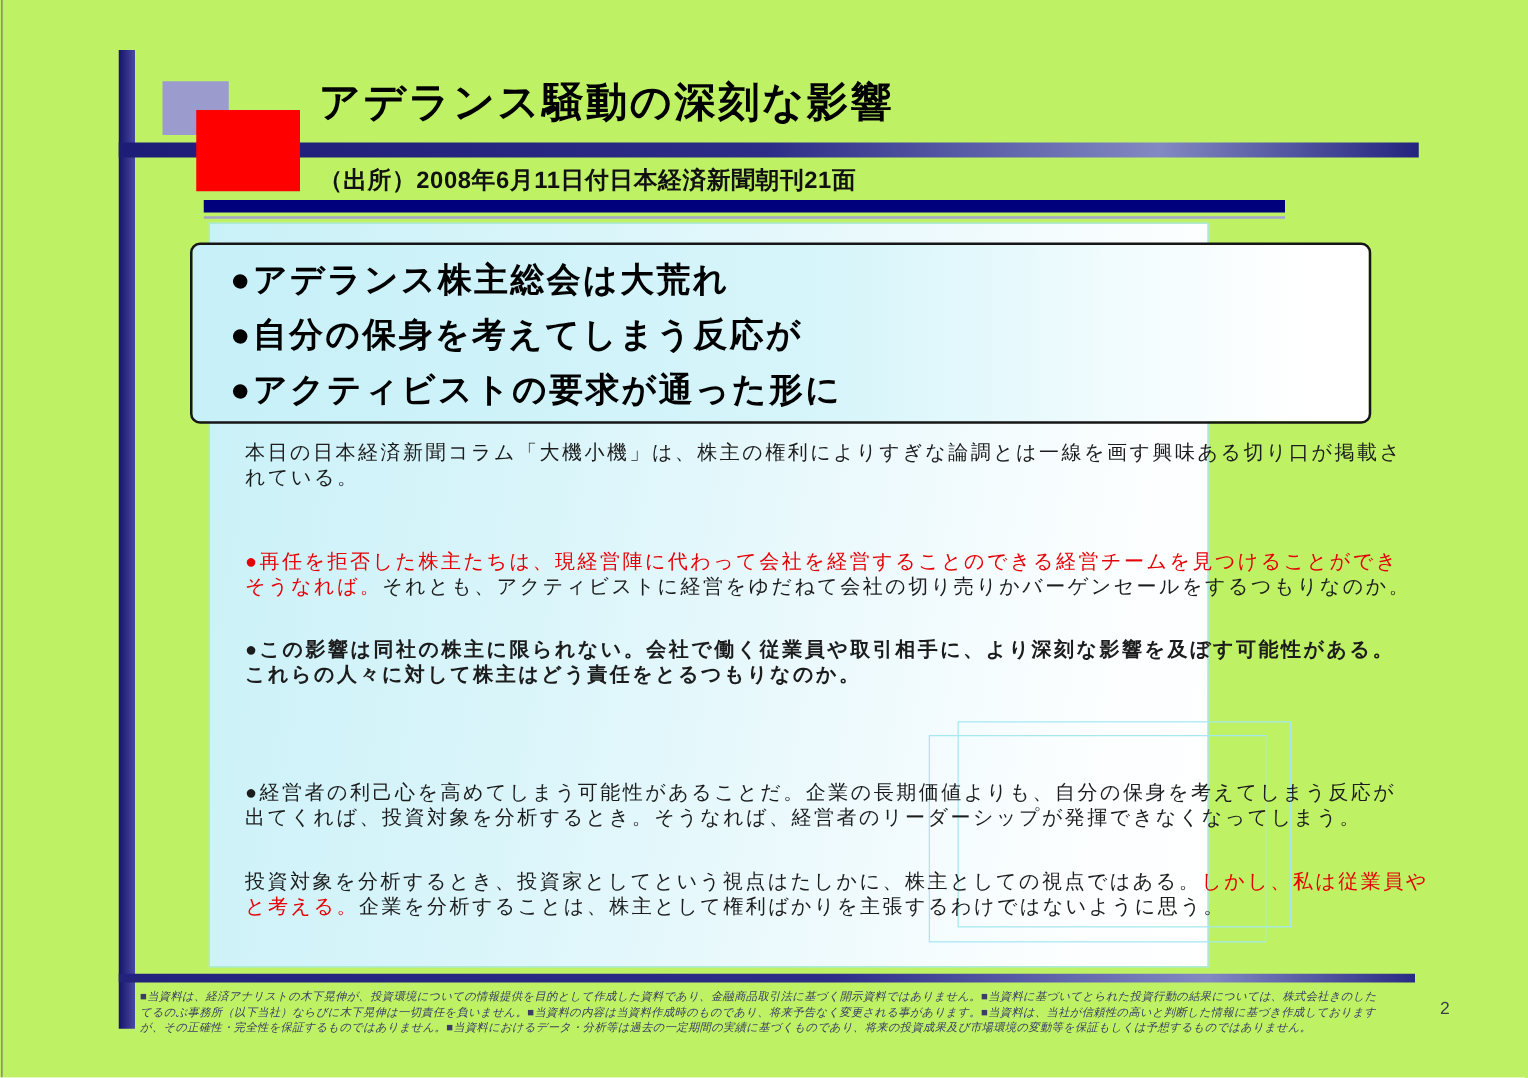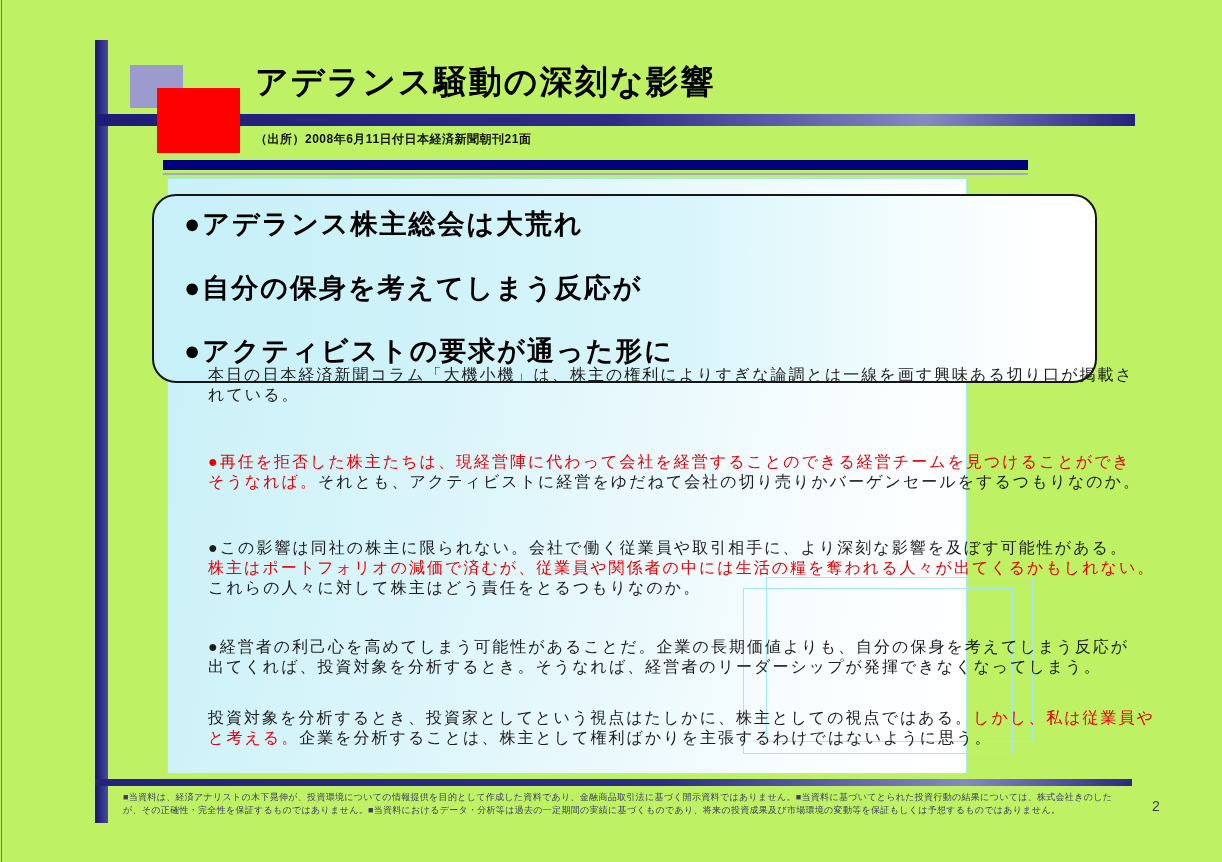--- a/index.html
+++ b/index.html
@@ -10,48 +10,48 @@
   .edge{position:absolute;left:1px;top:0;width:1px;height:862px;background:#777;}
   
   .vbar{position:absolute;left:95px;top:40px;width:13px;height:783px;
         background:linear-gradient(to right,#14146a,#4a4aa2);}
   .sq-lav{position:absolute;left:130px;top:65px;width:53px;height:43px;background:var(--lav,#9b9bce);}
   .sq-red{position:absolute;left:157px;top:88px;width:83px;height:65px;background:var(--red-sq,#ff0000);z-index:5;}
   .hbar1{position:absolute;left:95px;top:114px;width:1040px;height:12px;
          background:linear-gradient(90deg,#1d1d78 0%,#2d2d88 50%,#8389c2 80%,#23237e 100%);}
   .title{position:absolute;left:255px;top:62px;margin:0;font-size:33px;line-height:40px;
          letter-spacing:2px;font-weight:bold;color:#000;white-space:nowrap;}
-  .source{position:absolute;left:255px;top:131px;font-size:12px;font-weight:bold;
+  .source{position:absolute;left:255px;top:131px;font-size:19px;font-weight:bold;
           letter-spacing:0.5px;color:#111;white-space:nowrap;}
   .hbar2{position:absolute;left:163px;top:160px;width:865px;height:10px;background:var(--navy,#00007d);}
   .hline{position:absolute;left:163px;top:173px;width:865px;height:2px;background:#a5a5cc;}
   
   .wash{position:absolute;left:167px;top:178px;width:798px;height:594px;
         border:1px solid #a5e8f1;
         background:linear-gradient(100deg,#c9f1f8 0%,#daf5fa 35%,#eefafd 65%,#fbfeff 85%,#ffffff 100%);}
   .decoA{position:absolute;left:743px;top:588px;width:268px;height:164px;border:1px solid #a5e8f1;}
   .decoB{position:absolute;left:766px;top:577px;width:265px;height:163px;border:1px solid #a5e8f1;}
   
-  .headline-box{position:absolute;left:152px;top:194px;width:945px;height:189px;
-        border:2px solid #161616;border-radius:24px;z-index:4;
+  .headline-box{position:absolute;left:152px;top:194px;width:945px;height:145px;
+        border:2px solid #161616;border-radius:8px;z-index:4;
         background:linear-gradient(90deg,#c7f0f8 0%,#d7f5fa 55%,#f2fcfe 80%,#ffffff 95%);
         display:flex;flex-direction:column;justify-content:space-between;
         padding:6px 10px 8px 30px;box-sizing:border-box;}
   .hl{font-size:27px;font-weight:bold;letter-spacing:2px;color:#000;line-height:44px;white-space:nowrap;}
   
-  .para{position:absolute;left:196px;z-index:6;margin:12px;font-size:16px;letter-spacing:2px;
+  .para{position:absolute;left:196px;z-index:6;margin:0;font-size:16px;letter-spacing:2px;
         color:var(--ink,#1c1c1c);}
   .para .line{white-space:nowrap;line-height:20px;height:20px;}
   .para .red{color:var(--red,#e60005);}
   .para .black{color:var(--ink,#1c1c1c);}
-  .p1{top:353px;}.p2{top:440px;}.p3{top:526px;}.p4{top:625px;}.p5{top:696px;}
+  .p1{top:353px;}.p2{top:440px;}.p3{top:511px;font-weight:bold;}.p4{top:625px;}.p5{top:696px;}
   
   .fbar{position:absolute;left:95px;top:779px;width:1037px;height:7px;
         background:linear-gradient(90deg,#23237e 0%,#2d2d88 55%,#8389c2 84%,#2a2a84 100%);}
-  .footer{position:absolute;left:123px;top:791px;width:1040px;z-index:6;}
+  .footer{position:absolute;left:112px;top:791px;width:1040px;z-index:6;font-style:italic;}
   .fline{font-size:9px;line-height:12.5px;letter-spacing:0.3px;color:#3c3c64;white-space:nowrap;}
   .pagenum{position:absolute;left:1152px;top:798px;font-size:14px;color:#3c3c50;z-index:6;}
 </style>
 </head>
 <body>
 
 <div class="page">
   <div class="edge"></div>
 
   <div class="vbar"></div>
@@ -77,31 +77,31 @@
   <div class="para p1">
       <div class="line"><span class="black">本日の日本経済新聞コラム「大機小機」は、株主の権利によりすぎな論調とは一線を画す興味ある切り口が掲載さ</span></div>
       <div class="line"><span class="black">れている。</span></div>
     </div>
   <div class="para p2">
       <div class="line"><span class="red">●再任を拒否した株主たちは、現経営陣に代わって会社を経営することのできる経営チームを見つけることができ</span></div>
       <div class="line"><span class="red">そうなれば。</span><span class="black">それとも、アクティビストに経営をゆだねて会社の切り売りかバーゲンセールをするつもりなのか。</span></div>
     </div>
   <div class="para p3">
       <div class="line"><span class="black">●この影響は同社の株主に限られない。会社で働く従業員や取引相手に、より深刻な影響を及ぼす可能性がある。</span></div>
-      <div class="line"><span class="red">株主はポートフォリオの減価で済むが、従業員や関係者の中には生活の糧を奪われる人々が出てくるかもしれない。</span></div>
       <div class="line"><span class="black">これらの人々に対して株主はどう責任をとるつもりなのか。</span></div>
     </div>
   <div class="para p4">
       <div class="line"><span class="black">●経営者の利己心を高めてしまう可能性があることだ。企業の長期価値よりも、自分の保身を考えてしまう反応が</span></div>
       <div class="line"><span class="black">出てくれば、投資対象を分析するとき。そうなれば、経営者のリーダーシップが発揮できなくなってしまう。</span></div>
     </div>
   <div class="para p5">
       <div class="line"><span class="black">投資対象を分析するとき、投資家としてという視点はたしかに、株主としての視点ではある。</span><span class="red">しかし、私は従業員や</span></div>
       <div class="line"><span class="red">と考える。</span><span class="black">企業を分析することは、株主として権利ばかりを主張するわけではないように思う。</span></div>
     </div>
 
   <div class="fbar"></div>
   <div class="footer">
     <div class="fline">■当資料は、経済アナリストの木下晃伸が、投資環境についての情報提供を目的として作成した資料であり、金融商品取引法に基づく開示資料ではありません。■当資料に基づいてとられた投資行動の結果については、株式会社きのした</div>
+    <div class="fline">てるのぶ事務所（以下当社）ならびに木下晃伸は一切責任を負いません。■当資料の内容は当資料作成時のものであり、将来予告なく変更される事があります。■当資料は、当社が信頼性の高いと判断した情報に基づき作成しております</div>
     <div class="fline">が、その正確性・完全性を保証するものではありません。■当資料におけるデータ・分析等は過去の一定期間の実績に基づくものであり、将来の投資成果及び市場環境の変動等を保証もしくは予想するものではありません。</div>
   </div>
   <div class="pagenum">2</div>
 </div>
 
 </body></html>

